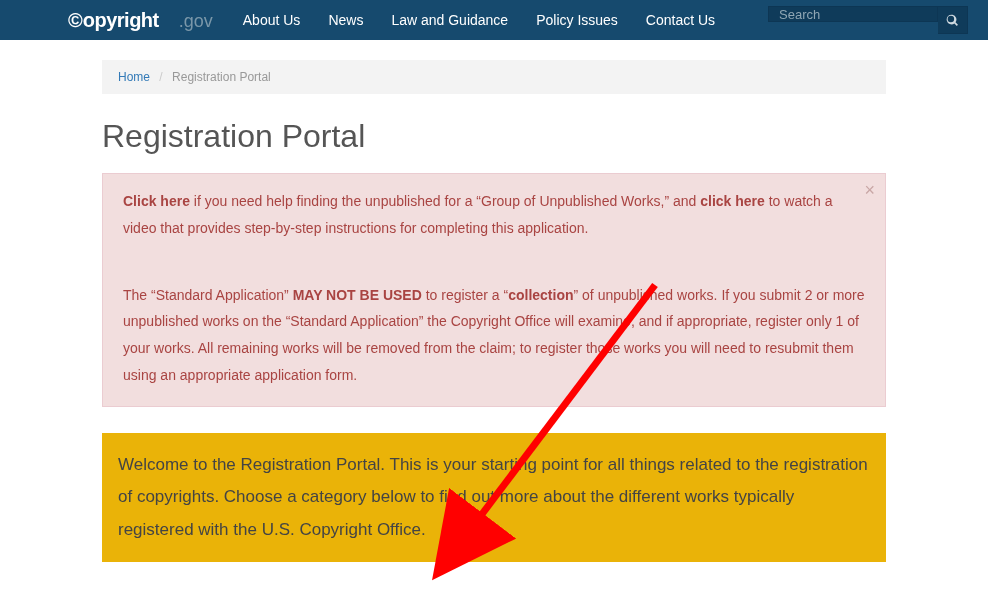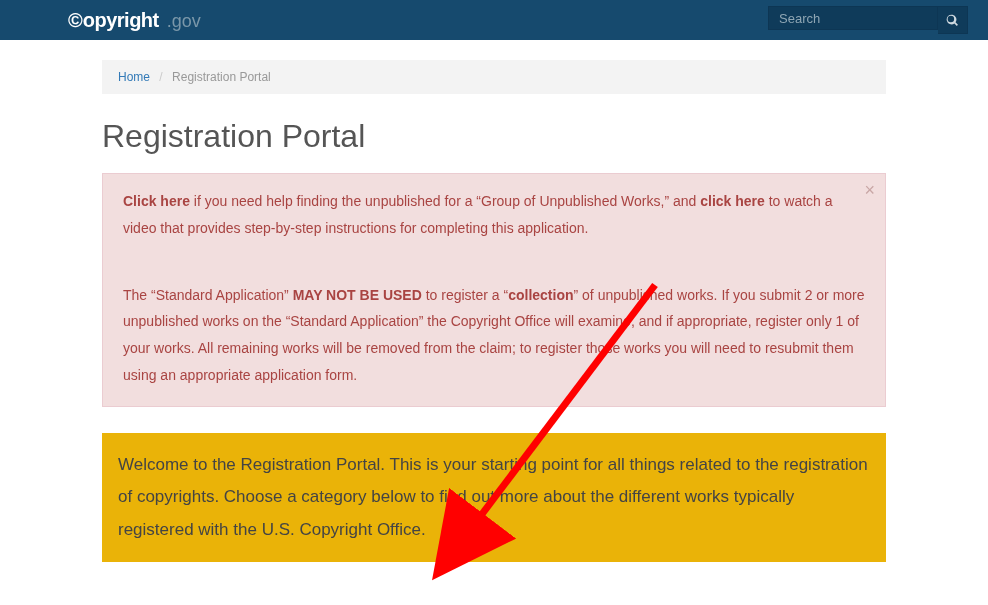--- a/index.html
+++ b/index.html
@@ -21,33 +21,33 @@
   }
   .logo {
     display: flex;
     align-items: baseline;
     color: #fff;
     font-weight: bold;
     margin-right: 30px;
   }
   .logo .c { font-size: 20px; font-weight: bold; }
   .logo .opyright { font-size: 20px; font-weight: bold; letter-spacing: -0.5px;}
-  .logo .gov { font-size: 18px; color: #7a97a9; font-weight: normal; margin-left: 8px;}
+  .logo .gov { font-size: 18px; color: #7a97a9; font-weight: normal; margin-left: 20px;}
   .nav { display: flex; gap: 28px; }
   .nav a { color: #fff; font-size: 14px; text-decoration: none; cursor: pointer; }
   .spacer { flex: 1; }
   .search-wrap { display: flex; }
   .search-input {
     background: #0f3b5a;
     border: 1px solid #0d3654;
     color: #cfd9e0;
     font-size: 13px;
     padding: 4px 10px;
     width: 170px;
-    height: 24px;
+    height: 16px;
     outline: none;
   }
   .search-input::placeholder { color: #8fa6b4; }
   .search-btn {
     background: #0f3b5a;
     border: 1px solid #0d3654;
     border-left: none;
     width: 30px;
     height: 28px;
     display: flex;
@@ -119,20 +119,27 @@
 </style>
 </head>
 <body>
 
 <div class="topbar">
   <div class="logo">
     <span class="c">©</span>
       <span class="opyright">opyright</span>
       <span class="gov">.gov</span>
   </div>
+  <div class="nav">
+    <a>About Us</a>
+    <a>News</a>
+    <a>Law and Guidance</a>
+    <a>Policy Issues</a>
+    <a>Contact Us</a>
+  </div>
   <div class="spacer"></div>
   <div class="search-wrap">
     <input class="search-input" placeholder="Search" style="">
     <button class="search-btn">
       <svg viewBox="0 0 16 16">
           <path d="M11.7 10.3a6 6 0 1 0-1.4 1.4l3 3 1.4-1.4-3-3zM6 10a4 4 0 1 1 0-8 4 4 0 0 1 0 8z"></path>
         </svg>
     </button>
   </div>
 </div>

